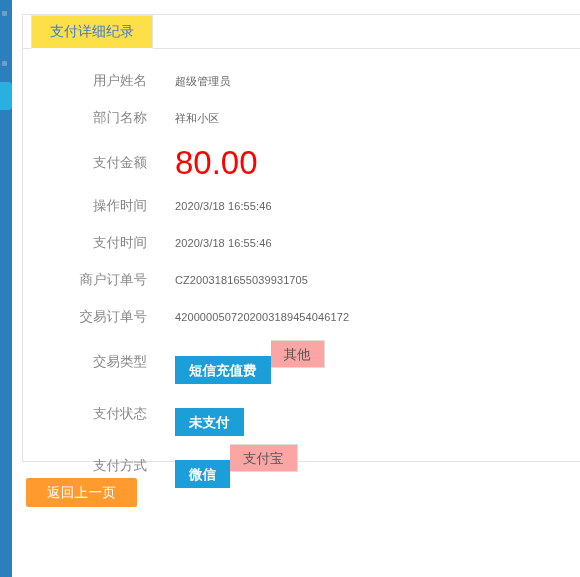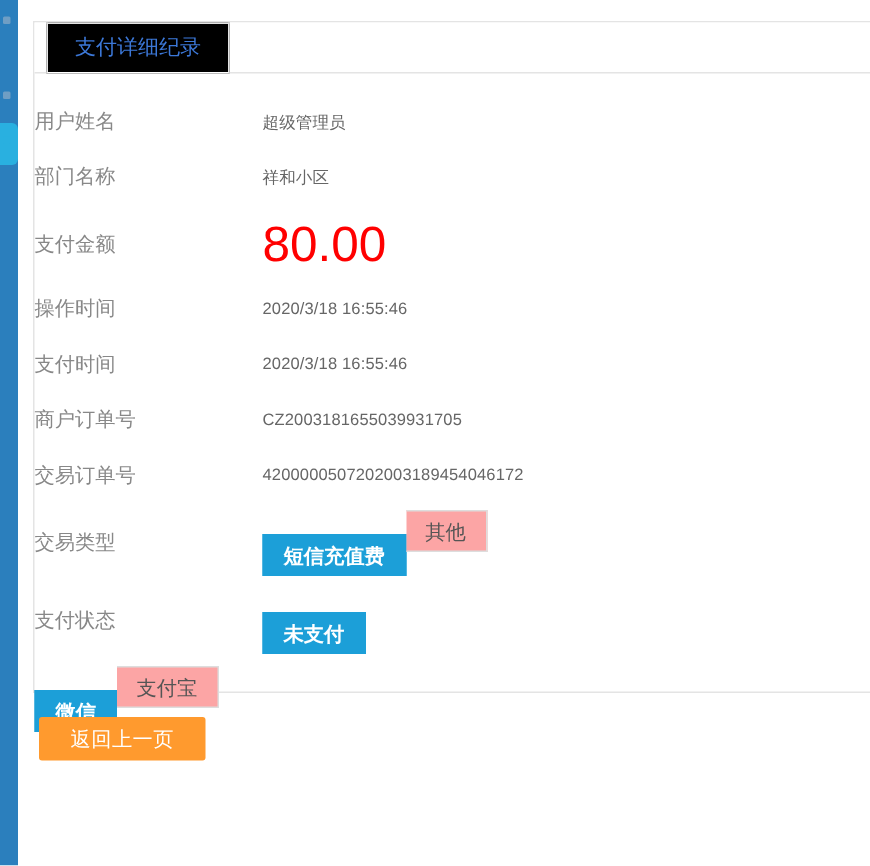--- a/index.html
+++ b/index.html
@@ -90,21 +90,21 @@
     align-items: center;
     justify-content: center;
     font-size: 14px;
     color: #666666;
     box-sizing: border-box;
     cursor: pointer;
     white-space: nowrap;
   }
   .tab-item.active {
     color: #3c78d8;
-    background: #000000;
+    background: #fde047;
     border: 1px solid #e4e4e4;
     border-bottom: 1px solid #ffffff;
     margin-bottom: -1px;
     height: 34px;
   }
 
   
   #detail-form {
     padding-top: 18px;
   }
@@ -117,20 +117,21 @@
   .form-row.amount-row {
     min-height: 44px;
     margin-bottom: 7px;
   }
   .form-row.radio-row {
     min-height: 30px;
     margin-bottom: 8px;
   }
   .form-label {
     width: 152px;
+    text-align: right;
     padding-right: 28px;
     box-sizing: border-box;
     font-size: 13.5px;
     color: #888888;
     white-space: nowrap;
   }
   .form-value {
     font-size: 11px;
     color: #666666;
     white-space: nowrap;
@@ -262,20 +263,21 @@
       </div>
 
       <div class="form-row radio-row">
         <div class="form-label">支付状态</div>
         <div class="radio-group">
           <div class="radio-btn selected">未支付</div>
         </div>
       </div>
 
       <div class="form-row radio-row">
+        <div class="form-label">支付方式</div>
         <div class="radio-group">
           <div class="radio-btn selected">微信</div>
           <div class="radio-btn">支付宝</div>
         </div>
       </div>
 
     </div>
   </div>
 
   <button id="back-button">返回上一页</button>

